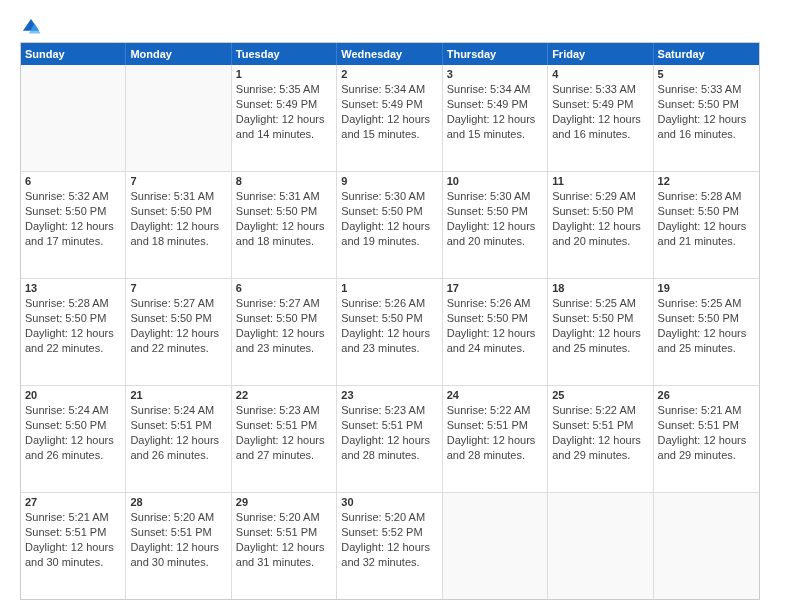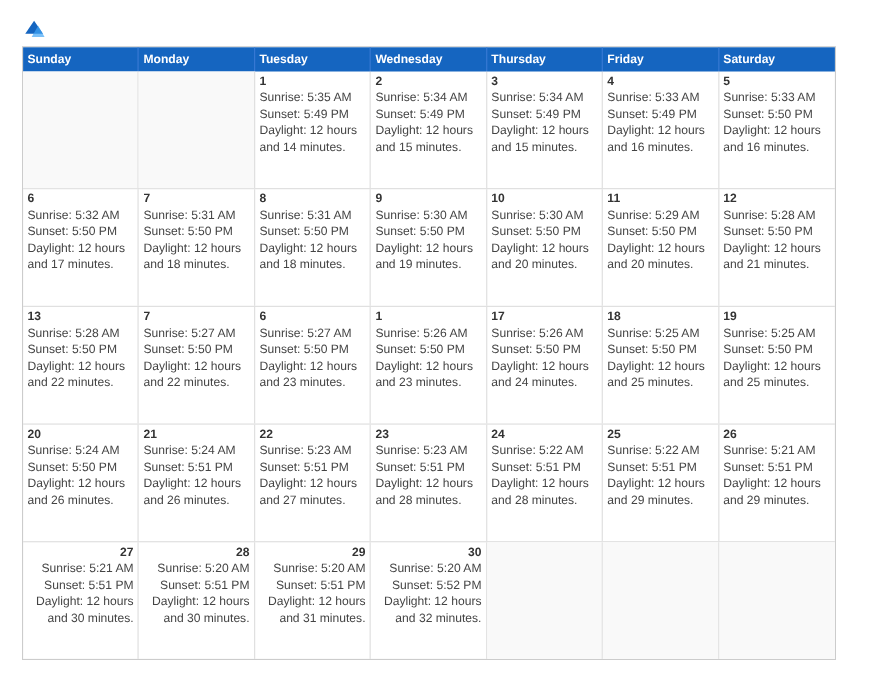--- a/index.html
+++ b/index.html
@@ -84,21 +84,21 @@
       flex: 1;
       display: flex;
       flex-direction: column;
     }
     .cal-row {
       display: grid;
       grid-template-columns: repeat(7, 1fr);
       flex: 1;
       border-bottom: 1px solid #ddd;
     }
-    .cal-row:last-child { border-bottom: none; text-align: right; }
+    .cal-row:last-child { border-bottom: none; }
     .cal-cell {
       border-right: 1px solid #ddd;
       padding: 3px 4px;
       font-size: 9px;
       color: #333;
       vertical-align: top;
       min-height: 0;
     }
     .cal-cell:last-child { border-right: none; }
     .cal-cell.empty { background: #f9f9f9; }

